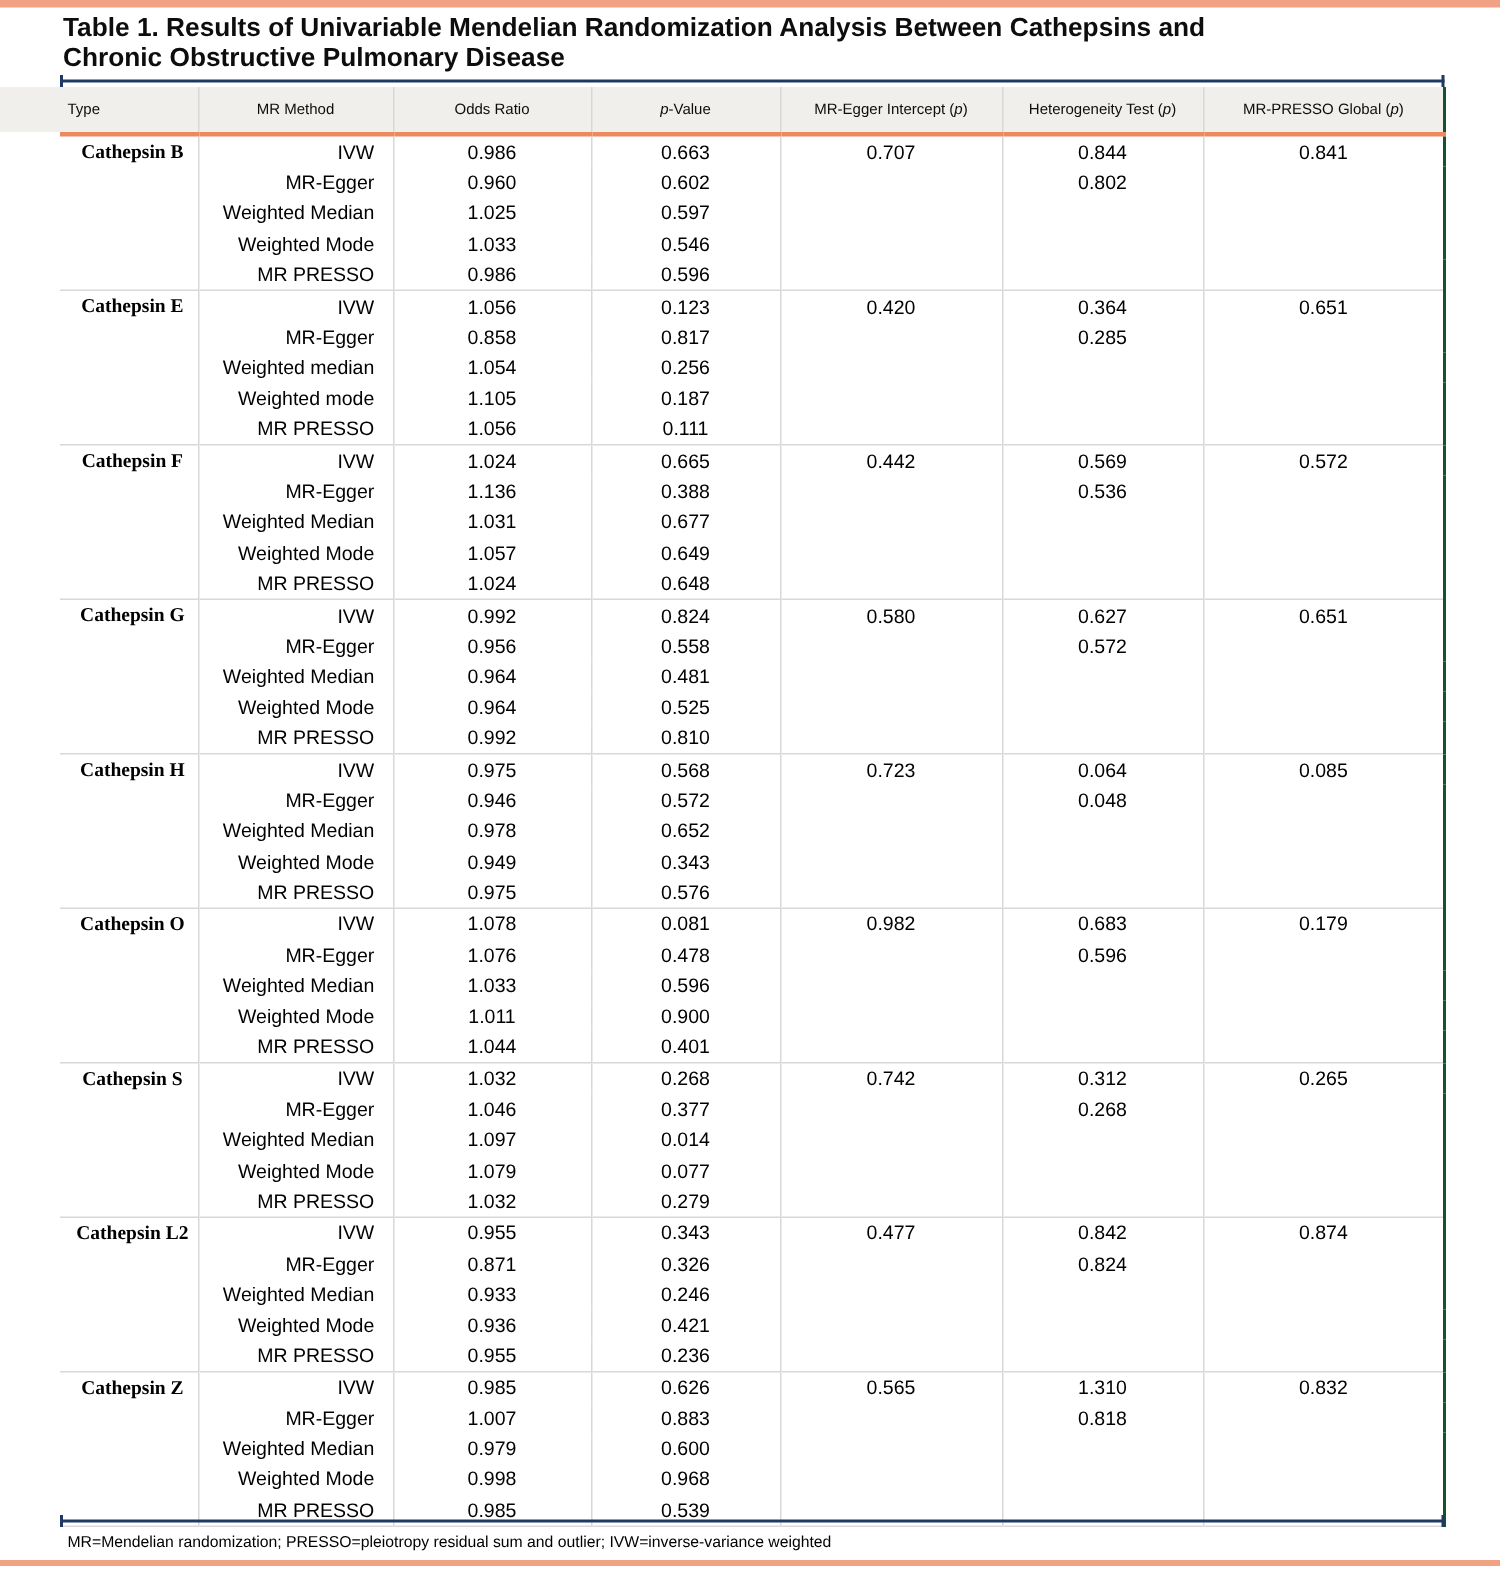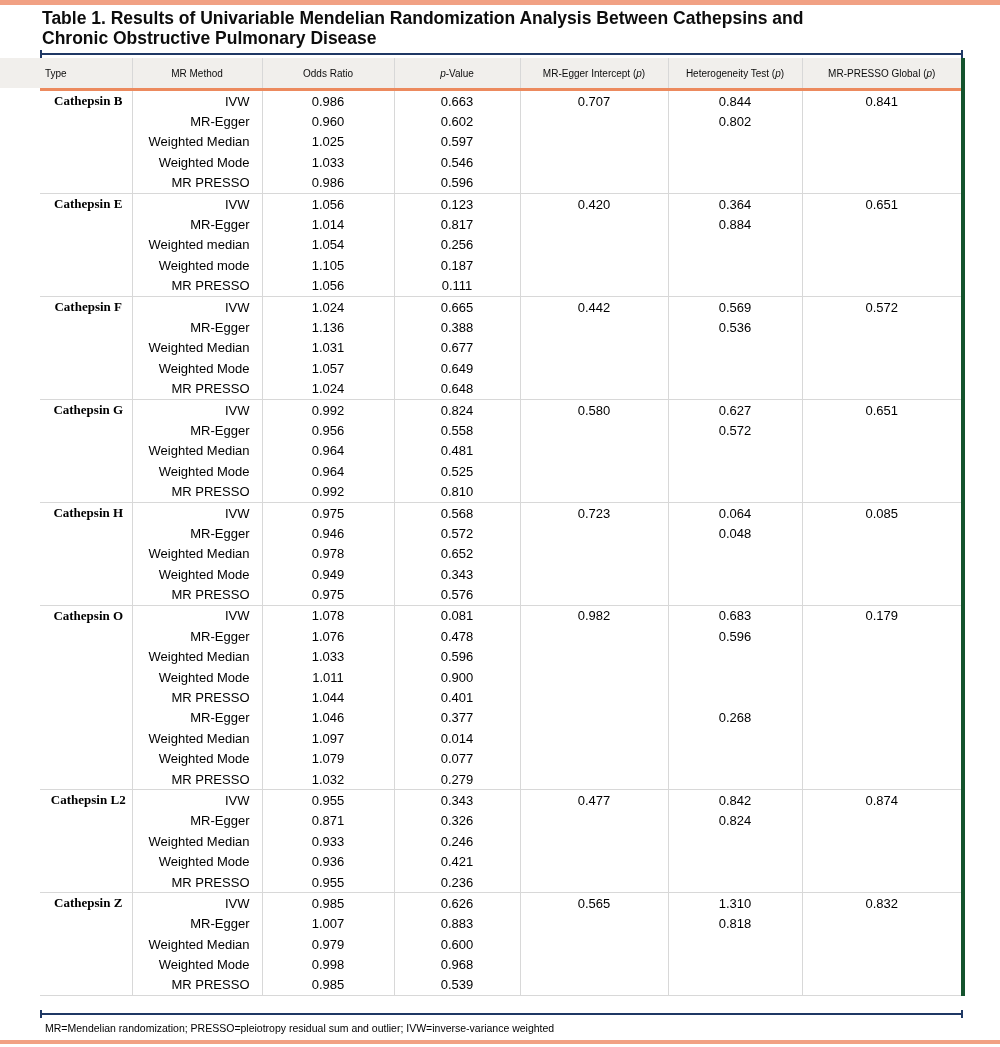--- a/index.html
+++ b/index.html
@@ -24,21 +24,21 @@
 
   table.mr-table{position:absolute;left:40px;top:58px;width:923px;
                  border-collapse:collapse;table-layout:fixed;}
   .mr-table th{height:30px;font-size:10px;font-weight:400;text-align:center;
                padding:0;border-bottom:3px solid #ec8a5e;color:#0d0d0d;white-space:nowrap;}
   .mr-table th i{font-style:italic;}
   .mr-table th.h0{text-align:left;padding-left:5px;}
   .mr-table th:not(:first-child),
   .mr-table td:not(:first-child){border-left:1px solid #d8d8d8;}
   .mr-table th:last-child,
-  .mr-table td:last-child{border-right:4px solid #14532d;}
+  .mr-table td:last-child{border-right:2px solid #14532d;}
   .mr-table td{height:20.4px;padding:0;font-size:13px;text-align:center;
                color:#000;white-space:nowrap;overflow:hidden;}
   .mr-table td.c0{text-align:center;padding-left:5px;font-weight:700;font-size:13px;font-family:Liberation Serif, serif;}
   .mr-table td.c1{text-align:right;padding-right:12px;}
   .mr-table tr.group-start td{border-top:1px solid #d8d8d8;}
   .mr-table tbody tr:last-child td{border-bottom:1px solid #d8d8d8;}
 
   .footnote{position:absolute;left:45px;top:1022px;font-size:10.5px;color:#000;}
 </style>
 </head>
@@ -124,24 +124,24 @@
           <td class="c1">IVW</td>
           <td class="c2">1.056</td>
           <td class="c3">0.123</td>
           <td class="c4">0.420</td>
           <td class="c5">0.364</td>
           <td class="c6">0.651</td>
         </tr>
         <tr>
           <td class="c0"></td>
           <td class="c1">MR-Egger</td>
-          <td class="c2">1.014</td>
+          <td class="c2">0.858</td>
           <td class="c3">0.817</td>
           <td class="c4"></td>
-          <td class="c5">0.884</td>
+          <td class="c5">0.285</td>
           <td class="c6"></td>
         </tr>
         <tr>
           <td class="c0"></td>
           <td class="c1">Weighted median</td>
           <td class="c2">1.054</td>
           <td class="c3">0.256</td>
           <td class="c4"></td>
           <td class="c5"></td>
           <td class="c6"></td>
@@ -337,20 +337,29 @@
         </tr>
         <tr>
           <td class="c0"></td>
           <td class="c1">MR PRESSO</td>
           <td class="c2">1.044</td>
           <td class="c3">0.401</td>
           <td class="c4"></td>
           <td class="c5"></td>
           <td class="c6"></td>
         </tr>
+        <tr class="group-start">
+          <td class="c0">Cathepsin S</td>
+          <td class="c1">IVW</td>
+          <td class="c2">1.032</td>
+          <td class="c3">0.268</td>
+          <td class="c4">0.742</td>
+          <td class="c5">0.312</td>
+          <td class="c6">0.265</td>
+        </tr>
         <tr>
           <td class="c0"></td>
           <td class="c1">MR-Egger</td>
           <td class="c2">1.046</td>
           <td class="c3">0.377</td>
           <td class="c4"></td>
           <td class="c5">0.268</td>
           <td class="c6"></td>
         </tr>
         <tr>

